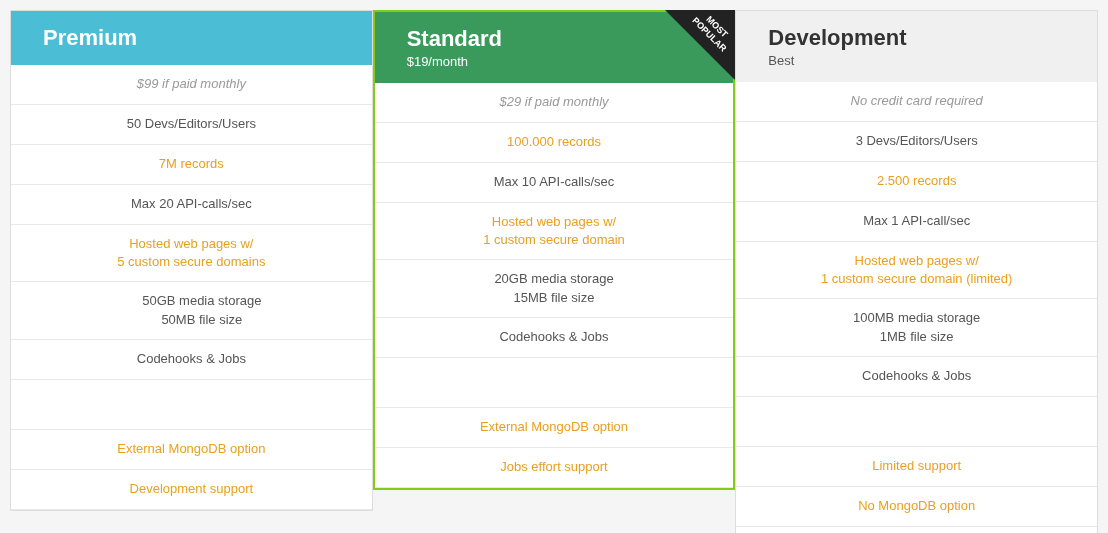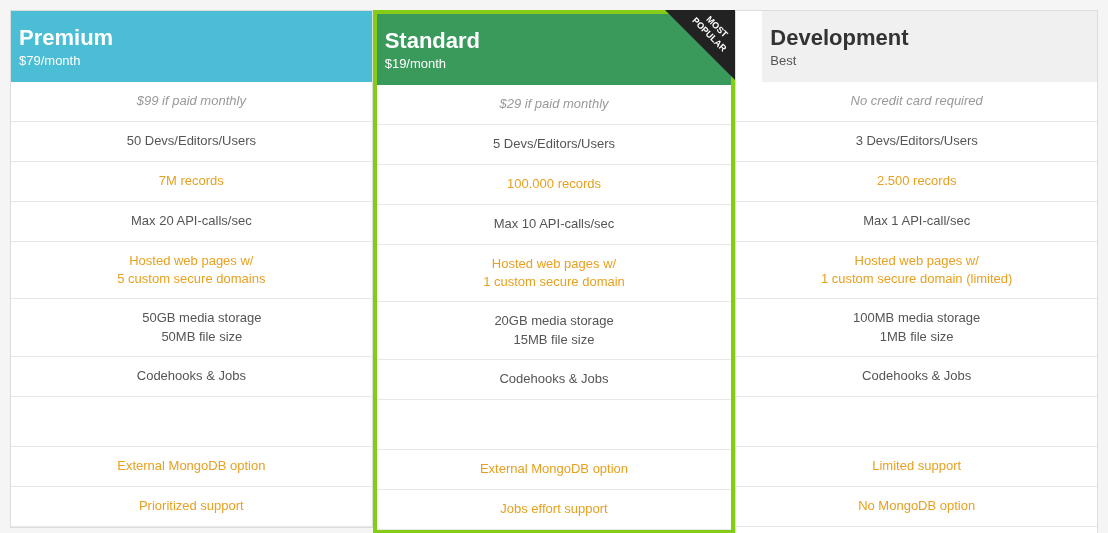--- a/index.html
+++ b/index.html
@@ -18,34 +18,34 @@
       width: 1088px;
       align-items: flex-start;
     }
     .plan {
       flex: 1;
       border: 1px solid #ddd;
       background: #fff;
       overflow: hidden;
     }
     .plan-header {
-      padding: 14px 8px;
+      padding: 14px 32px;
       color: #fff;
     }
     .plan-header .plan-name {
       font-size: 22px;
       font-weight: bold;
     }
     .plan-header .plan-price {
       font-size: 13px;
       margin-top: 2px;
     }
     .premium .plan-header { background: #4bbdd4; }
     .standard .plan-header { background: #3a9a5c; }
-    .development .plan-header { background: #f0f0f0; margin-left: 26px; }
+    .development .plan-header { background: #f0f0f0; }
     .development .plan-header .plan-name { color: #333; font-size: 22px; }
     .development .plan-header .plan-price { color: #555; }
 
     .plan-row {
       padding: 10px 16px;
       text-align: center;
       font-size: 13px;
       border-bottom: 1px solid #e8e8e8;
       color: #555;
       line-height: 1.4;
@@ -60,21 +60,21 @@
     }
     .plan-row.highlight {
       color: #e8a020;
     }
     .plan-row.tall {
       min-height: 56px;
     }
 
     
     .standard {
-      border: 4px solid #84cc16;
+      border: 2px solid #84cc16;
     }
 
     
     .standard-wrapper {
       position: relative;
       flex: 1;
     }
     .most-popular-badge {
       position: absolute;
       top: 0;
@@ -131,21 +131,20 @@
   </style>
 </head>
 <body>
 
 <div class="pricing-container">
 
   <div class="premium-wrapper">
     <div class="plan premium">
       <div class="plan-header">
         <div class="plan-name">Premium</div>
-        <div class="plan-price">$79/month</div>
       </div>
       <div class="plan-row muted">$99 if paid monthly</div>
       <div class="plan-row">
           <span>50 Devs/Editors/Users</span>
         </div>
       <div class="plan-row highlight">
           <span>7M records</span>
         </div>
       <div class="plan-row">
           <span>Max 20 API-calls/sec</span>
@@ -155,38 +154,35 @@
       <div class="plan-row tall" style="white-space:pre-line;"><span style="white-space:pre-line;margin-left:21px;">50GB media storage
 50MB file size</span></div>
       <div class="plan-row">
           <span>Codehooks &amp; Jobs</span>
         </div>
       <div class="plan-row" style="min-height:50px;"></div>
       <div class="plan-row highlight">
           <span>External MongoDB option</span>
         </div>
       <div class="plan-row highlight">
-          <span>Prioritized support</span>
+          <span>Development support</span>
         </div>
     </div>
   </div>
 
   <div class="standard-wrapper">
     <div class="most-popular-badge">
       <div class="most-popular-text">MOST<br>POPULAR</div>
     </div>
     <div class="plan standard">
       <div class="plan-header">
         <div class="plan-name">Standard</div>
         <div class="plan-price">$19/month</div>
       </div>
       <div class="plan-row muted">$29 if paid monthly</div>
-      <div class="plan-row">
-          <span>5 Devs/Editors/Users</span>
-        </div>
       <div class="plan-row highlight">
           <span>100.000 records</span>
         </div>
       <div class="plan-row">
           <span>Max 10 API-calls/sec</span>
         </div>
       <div class="plan-row highlight tall">
           <span style="white-space:pre-line;">Hosted web pages w/
 1 custom secure domain</span>
         </div>

